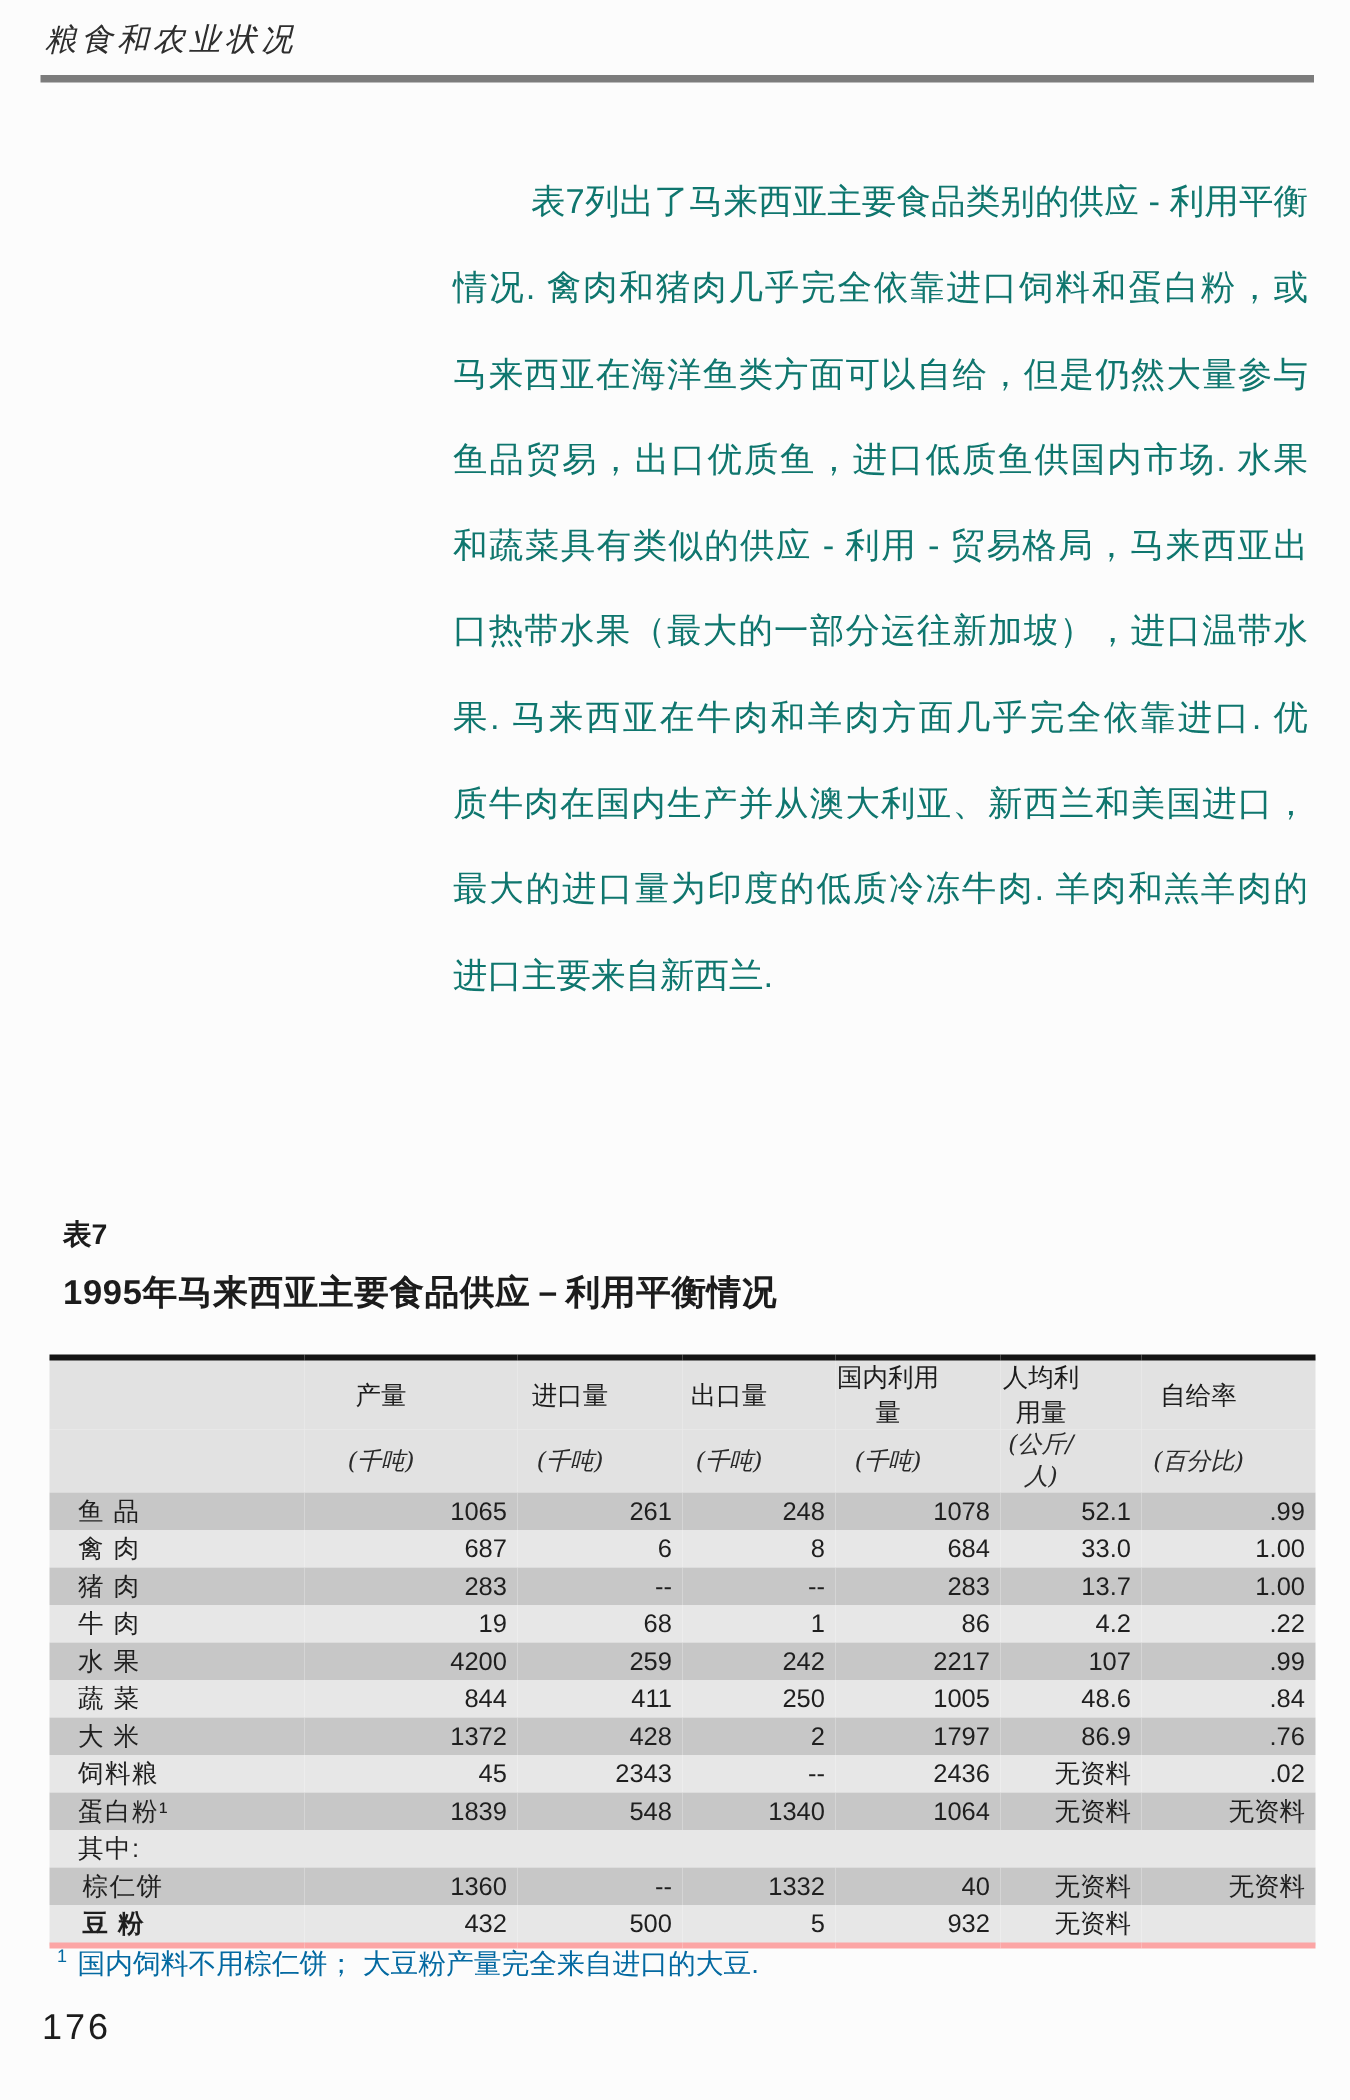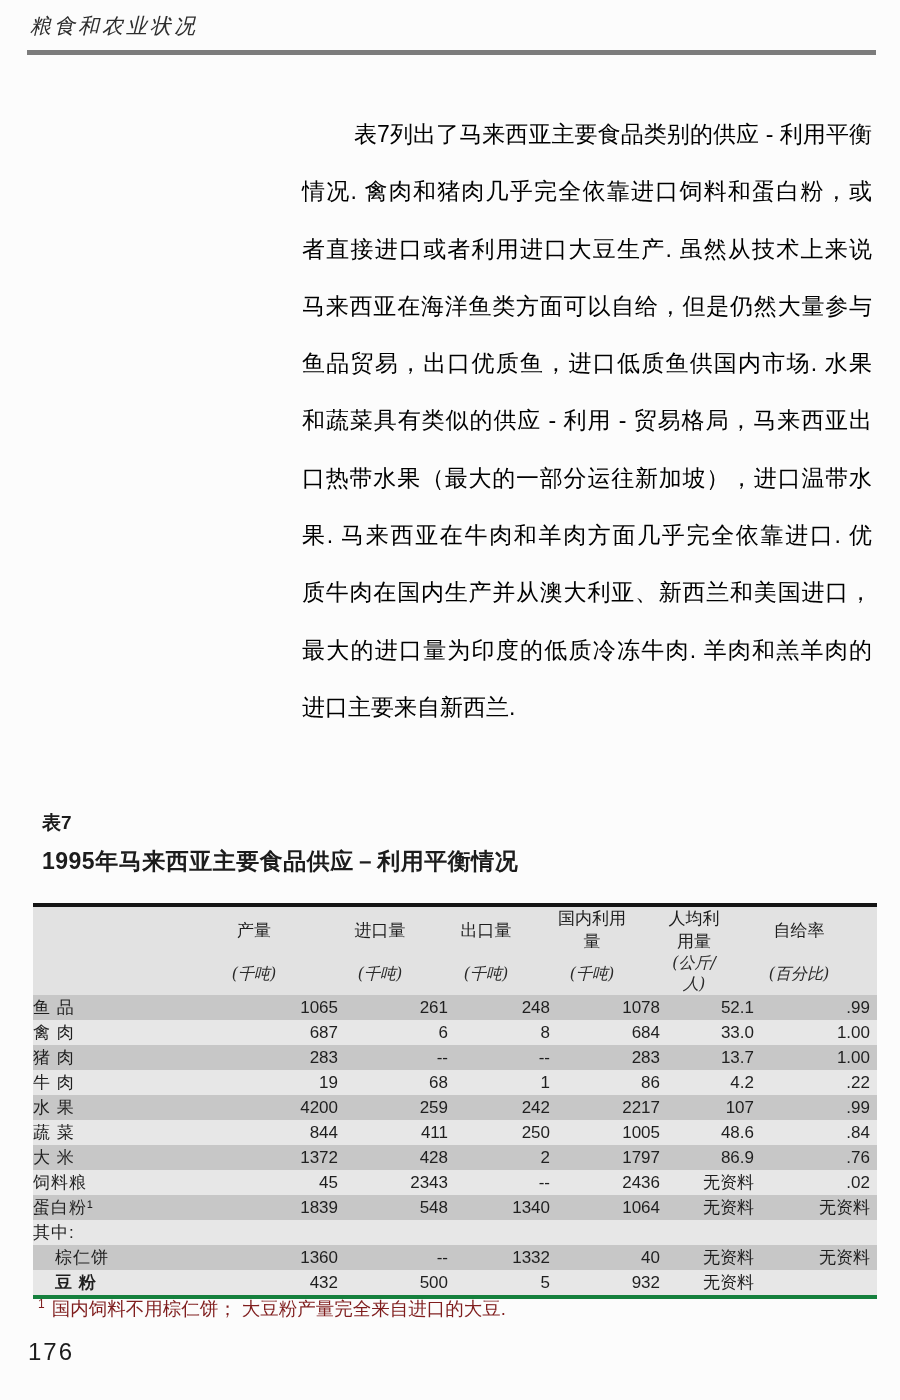--- a/index.html
+++ b/index.html
@@ -9,66 +9,65 @@
     font-family:"Liberation Sans",sans-serif;color:#1c1c1c;
   }
   
   .running-header{
     position:absolute;left:30px;top:12px;
     font-family:"DejaVu Serif",serif;font-style:italic;
     font-size:21px;color:#2e2e2e;letter-spacing:3px;
   }
   .header-rule{position:absolute;left:27px;top:50px;width:849px;height:5px;background:#7c7c7c;}
   
-  .paragraph{position:absolute;left:302px;top:106px;width:570px;font-size:23px;color:#000000;}
+  .paragraph{position:absolute;left:302px;top:106px;width:570px;font-size:23px;color:#0f766e;}
   .pline{height:57.3px;line-height:57.3px;text-align:justify;text-align-last:justify;}
   .pline.first{text-indent:52px;}
   .pline.last{text-align-last:left;}
   
   .caption-label{position:absolute;left:42px;top:810px;font-size:19px;font-weight:bold;}
   .caption-title{position:absolute;left:42px;top:846px;font-size:23px;font-weight:bold;letter-spacing:0.5px;}
   
   .data-table{
     position:absolute;left:33px;top:903px;width:844px;
     border-collapse:collapse;table-layout:fixed;
-    border-top:4px solid #151515;border-bottom:4px solid #15803d;
+    border-top:4px solid #151515;border-bottom:4px solid #fca5a5;
   }
   .data-table thead th{background:#e2e2e2;font-weight:normal;padding:0;}
   .data-table tr.hdr th{height:28px;font-size:17px;text-align:center;padding-right:40px;}
   .data-table tr.hdr th.corner{padding:0;}
   .data-table tr.units th{
     height:27px;text-align:center;padding-right:40px;
     font-family:"DejaVu Serif",serif;font-style:italic;font-size:16px;color:#2a2a2a;
   }
   .data-table tr.units th.corner{padding:0;}
   .data-table tbody td{height:25px;padding:0;font-size:17px;color:#1f1f1f;}
   .data-table tbody tr:nth-child(odd){background:#c7c7c7;}
   .data-table tbody tr:nth-child(even){background:#e7e7e7;}
-  .data-table td.lbl{text-align:left;padding-left:0;letter-spacing:1px;}
+  .data-table td.lbl{text-align:left;padding-left:19px;letter-spacing:1px;}
   .data-table td.lbl.indent{padding-left:22px;}
   .data-table td.lbl.bold{font-weight:bold;}
   .data-table td.num{text-align:right;padding-right:7px;}
   
-  .footnote{position:absolute;left:38px;top:1296px;font-size:18.5px;color:#7f1d1d;}
+  .footnote{position:absolute;left:38px;top:1296px;font-size:18.5px;color:#0369a1;}
   .footnote sup{font-size:12px;margin-right:7px;}
   
   .page-number{position:absolute;left:28px;top:1338px;font-size:24px;font-weight:normal;letter-spacing:2px;}
 </style>
 </head>
 <body>
 
 <div class="page">
 
   <div class="running-header">粮食和农业状况</div>
   <div class="header-rule"></div>
 
   <div class="paragraph">
       <div class="pline first">表7列出了马来西亚主要食品类别的供应 - 利用平衡</div>
       <div class="pline">情况. 禽肉和猪肉几乎完全依靠进口饲料和蛋白粉，或</div>
-      <div class="pline">者直接进口或者利用进口大豆生产. 虽然从技术上来说</div>
       <div class="pline">马来西亚在海洋鱼类方面可以自给，但是仍然大量参与</div>
       <div class="pline">鱼品贸易，出口优质鱼，进口低质鱼供国内市场. 水果</div>
       <div class="pline">和蔬菜具有类似的供应 - 利用 - 贸易格局，马来西亚出</div>
       <div class="pline">口热带水果（最大的一部分运往新加坡），进口温带水</div>
       <div class="pline">果. 马来西亚在牛肉和羊肉方面几乎完全依靠进口. 优</div>
       <div class="pline">质牛肉在国内生产并从澳大利亚、新西兰和美国进口，</div>
       <div class="pline">最大的进口量为印度的低质冷冻牛肉. 羊肉和羔羊肉的</div>
       <div class="pline last">进口主要来自新西兰.</div>
     </div>
 

